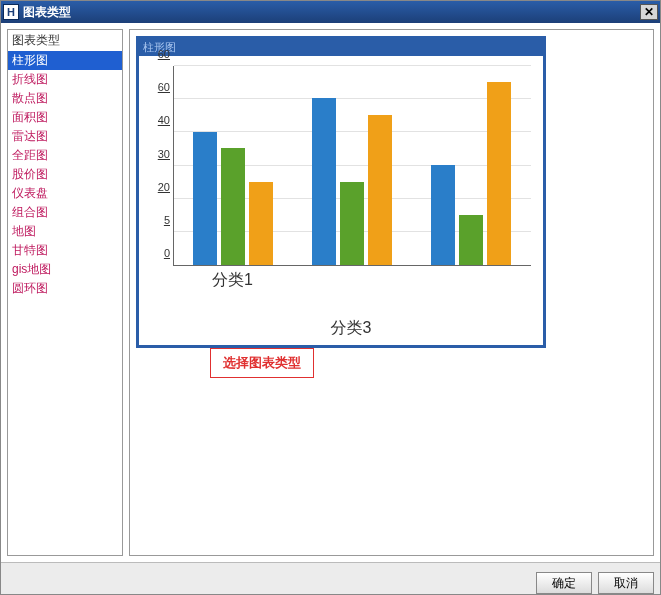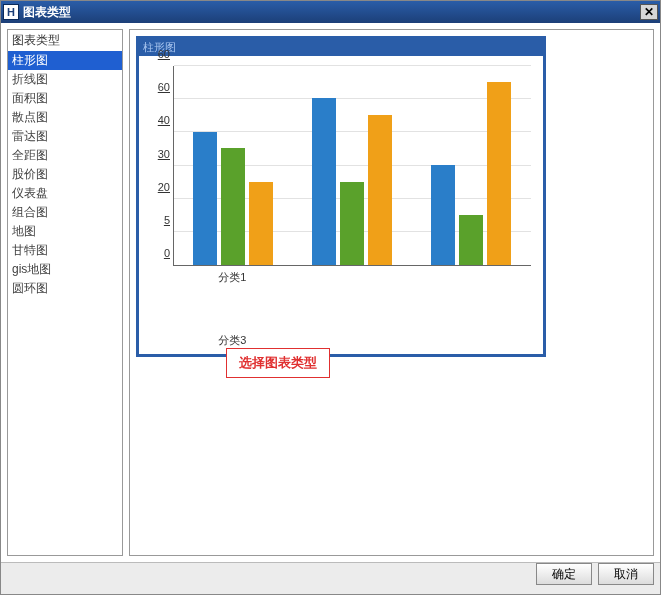--- a/index.html
+++ b/index.html
@@ -70,21 +70,21 @@
     flex-direction: column;
     overflow: auto;
   }
   .sidebar-header {
     padding: 2px 4px;
     color: #333;
   }
   .sidebar-item {
     padding: 1px 4px;
     cursor: pointer;
-    color: #404040;
+    color: #be185d;
     white-space: nowrap;
   }
   .sidebar-item.selected {
     background: #1f5fd1;
     color: #fff;
   }
   .main {
     flex: 1;
     border: 1px solid #999;
     background: #fff;
@@ -136,40 +136,39 @@
     align-items: flex-end;
     gap: 4px;
   }
   .bar {
     width: 24px;
   }
   .xlabels {
     display: flex;
     margin-left: 22px;
     margin-top: 4px;
-    font-size: 11px;
+    font-size: 16px;
     color: #333;
-    flex-direction: column;
   }
   .xlabel { text-align: center; }
   .annotation {
     position: absolute;
     border: 1px solid #e03030;
     color: #e03030;
     font-weight: bold;
     padding: 5px 12px;
     font-size: 13px;
     background: #fff;
   }
   .footer {
     height: 32px;
     background: #ececec;
     border-top: 1px solid #bbb;
     display: flex;
-    align-items: flex-start;
+    align-items: flex-end;
     justify-content: flex-end;
     padding: 0 6px;
     gap: 6px;
   }
   .btn {
     min-width: 56px;
     height: 22px;
     border: 1px solid #888;
     background: linear-gradient(#fff, #dcdcdc);
     cursor: pointer;
@@ -188,22 +187,22 @@
     <span class="titlebar-close">✕</span>
   </div>
 
   <div class="content">
 
     <div class="sidebar">
       <div class="sidebar-header">图表类型</div>
       <div id="sidebar-items">
           <div class="sidebar-item selected">柱形图</div>
           <div class="sidebar-item">折线图</div>
+          <div class="sidebar-item">散点图</div>
           <div class="sidebar-item">面积图</div>
-          <div class="sidebar-item">散点图</div>
           <div class="sidebar-item">雷达图</div>
           <div class="sidebar-item">全距图</div>
           <div class="sidebar-item">股价图</div>
           <div class="sidebar-item">仪表盘</div>
           <div class="sidebar-item">组合图</div>
           <div class="sidebar-item">地图</div>
           <div class="sidebar-item">甘特图</div>
           <div class="sidebar-item">gis地图</div>
           <div class="sidebar-item">圆环图</div>
         </div>
@@ -242,21 +241,21 @@
                 <div class="bar" style="height: 50px; background: rgb(90, 161, 43);"></div>
                 <div class="bar" style="height: 183.333px; background: rgb(240, 160, 24);"></div>
               </div>
             </div>
           <div class="xlabels" id="xlabels">
               <div class="xlabel" style="width: 118.667px;">分类1</div>
               <div class="xlabel" style="width: 118.667px; margin-top: 48px;">分类3</div>
             </div>
         </div>
       </div>
-      <div class="annotation" style="left:96px; top:318px;">选择图表类型</div>
+      <div class="annotation" style="left:80px; top:318px;">选择图表类型</div>
     </div>
 
   </div>
 
   <div class="footer">
     <button class="btn">确定</button>
     <button class="btn">取消</button>
   </div>
 
 </div>

